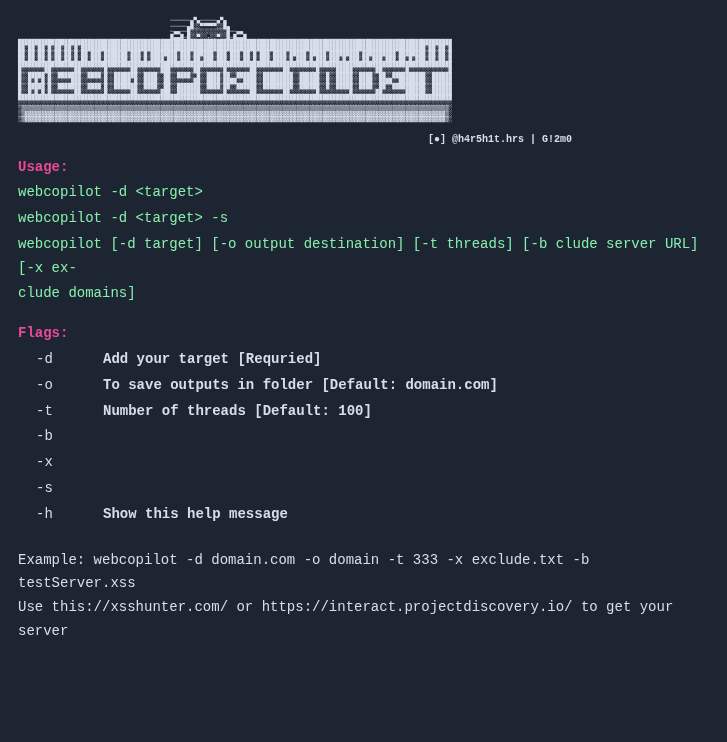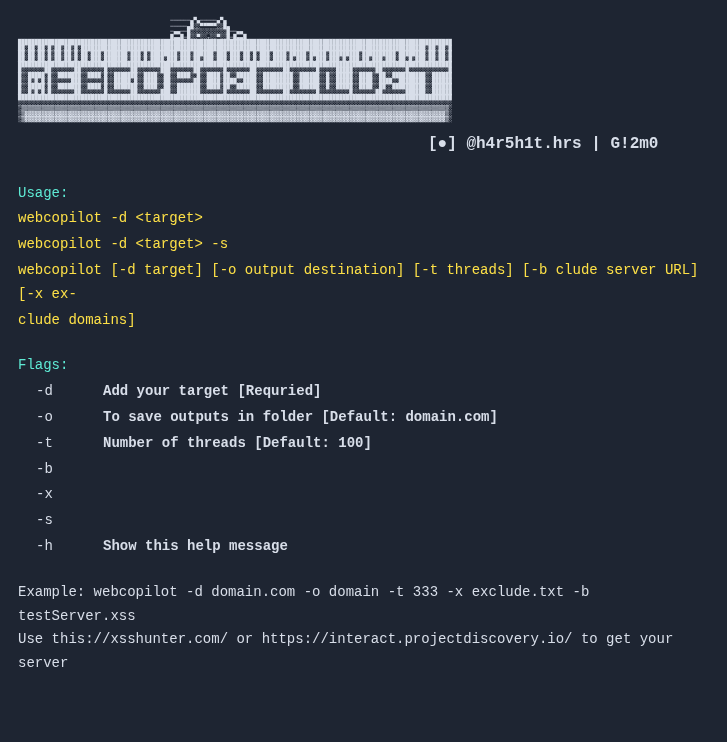--- a/index.html
+++ b/index.html
@@ -21,35 +21,36 @@
     .ascii-art {
       font-family: monospace;
       font-size: 5.5px;
       line-height: 1;
       white-space: pre;
       letter-spacing: 0;
       color: #d8dee9;
       margin-bottom: 8px;
     }
     .credit {
-      font-size: 16px;
+      font-size: 10px;
       font-weight: bold;
       margin-left: 410px;
-      margin-bottom: 24px;
+      margin-bottom: 8px;
     }
     .section-header {
-      color: #5eead4;
+      color: #ec4899;
       margin-bottom: 2px;
+      font-weight: bold;
     }
     .usage-line {
-      color: #fde047;
+      color: #86efac;
       margin-bottom: 2px;
     }
     .flags-section {
-      margin-top: 22px;
+      margin-top: 16px;
     }
     .flag-row {
       display: flex;
       margin-bottom: 2px;
     }
     .flag-name {
       width: 85px;
       padding-left: 18px;
     }
     .flag-desc {

